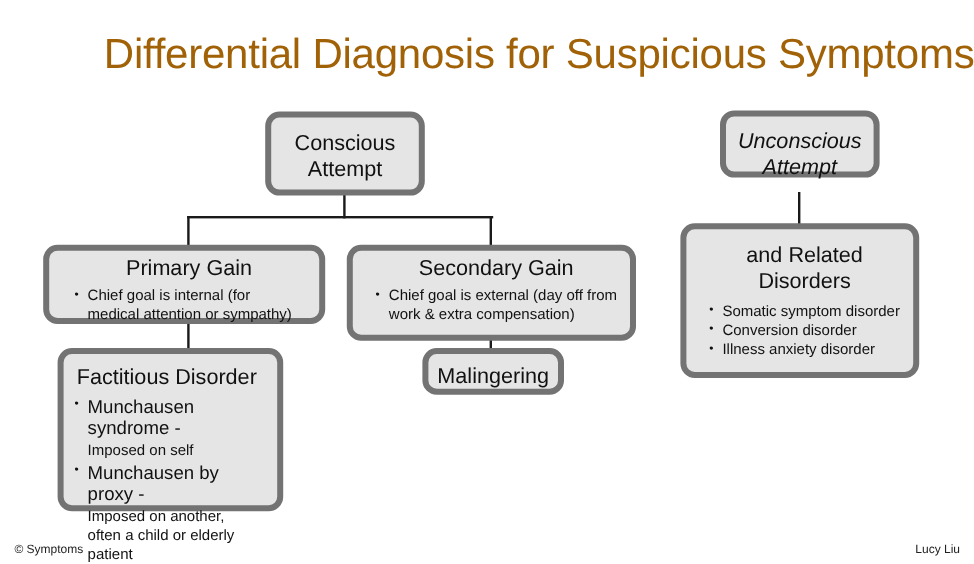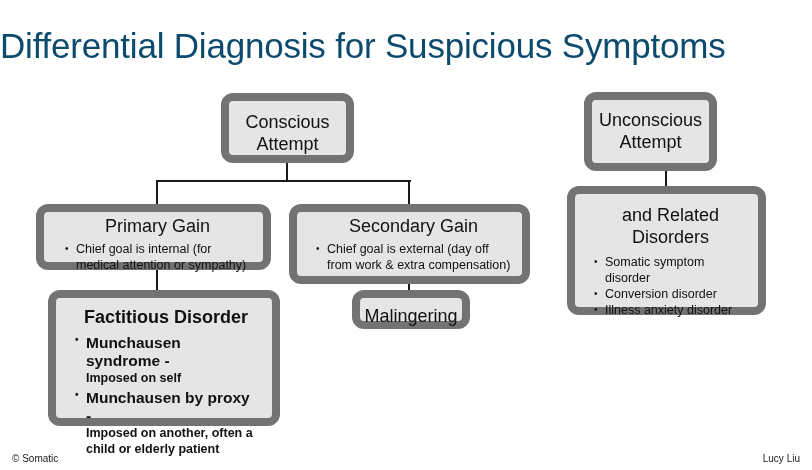--- a/index.html
+++ b/index.html
@@ -4,28 +4,28 @@
   <style>
     html, body { margin: 0; padding: 0; }
     body {
       width: 812px; height: 470px; position: relative; overflow: hidden;
       background: #ffffff;
       font-family: "Liberation Sans", sans-serif;
       color: #111111;
     }
     .title {
       position: absolute; left: 0; top: 26px; width: 812px;
-      text-align: left; font-size: 35px; letter-spacing: -0.2px;
-      color: #0c4a6e;
+      text-align: right; font-size: 35px; letter-spacing: -0.2px;
+      color: #a16207;
     }
     .line { position: absolute; background: #1a1a1a; }
     .box {
       position: absolute; box-sizing: border-box;
       background: #e5e5e5;
-      border: 8px solid #737373;
+      border: 5px solid #737373;
       border-radius: 12px;
       text-align: center;
     }
     .box .head { font-size: 18px; line-height: 22px; }
     .box ul { list-style: none; margin: 4px; padding: 0; text-align: left; }
     .box li { position: relative; padding-left: 12px; }
     .box li::before { content: "•"; position: absolute; left: 1px; top: 0; font-size: 10px; }
     .small li { font-size: 12.5px; line-height: 16px; }
     .sub { font-size: 12.5px; line-height: 16px; display: block; }
     .footer { position: absolute; top: 453px; font-size: 10px; color: #222; }
@@ -41,21 +41,21 @@
 <div class="line" style="left:408px;top:180px;width:2px;height:25px;"></div>
 <div class="line" style="left:156px;top:268px;width:2px;height:23px;"></div>
 <div class="line" style="left:408px;top:268px;width:2px;height:23px;"></div>
 <div class="line" style="left:665px;top:160px;width:2px;height:27px;"></div>
 
 <div class="box" style="left:221px;top:93px;width:133px;height:70px;padding-top:10px;">
   <div class="head">Conscious</div>
   <div class="head">Attempt</div>
 </div>
 
-<div class="box" style="left:584px;top:92px;width:133px;height:79px;padding-top:9px;">
+<div class="box" style="left:600px;top:92px;width:133px;height:56px;padding-top:9px;font-style:italic;">
   <div class="head">Unconscious</div>
   <div class="head">Attempt</div>
 </div>
 
 <div class="box small" style="left:36px;top:204px;width:235px;height:66px;padding:3px 8px 0 16px;">
   <div class="head">Primary Gain</div>
   <ul>
     <li>Chief goal is internal (for medical attention or sympathy)</li>
   </ul>
 </div>
@@ -64,21 +64,21 @@
   <div class="head">Secondary Gain</div>
   <ul>
     <li>Chief goal is external (day off from work &amp; extra compensation)</li>
   </ul>
 </div>
 
 <div class="box" style="left:352px;top:290px;width:118px;height:39px;padding-top:7px;">
   <div class="head">Malingering</div>
 </div>
 
-<div class="box" style="left:48px;top:290px;width:232px;height:136px;padding:8px 10px 0 14px;font-weight:bold;">
+<div class="box" style="left:48px;top:290px;width:188px;height:136px;padding:8px 10px 0 4px;">
   <div class="head" style="margin-bottom:6px;">Factitious Disorder</div>
   <ul>
     <li style="margin-bottom:3px;">
       <span style="font-size:15.5px;line-height:18px;display:block;">Munchausen syndrome -</span>
       <span class="sub">Imposed on self</span>
     </li>
     <li>
       <span style="font-size:15.5px;line-height:18px;display:block;">Munchausen by proxy -</span>
       <span class="sub">Imposed on another, often a child or elderly patient</span>
     </li>
@@ -87,14 +87,14 @@
 
 <div class="box small" style="left:567px;top:186px;width:199px;height:129px;padding:10px 6px 0 14px;">
   <div class="head" style="margin-bottom:6px;">and Related Disorders</div>
   <ul>
     <li>Somatic symptom disorder</li>
     <li>Conversion disorder</li>
     <li>Illness anxiety disorder</li>
   </ul>
 </div>
 
-<div class="footer" style="left:12px;">© Somatic</div>
+<div class="footer" style="left:12px;">© Symptoms</div>
 <div class="footer" style="right:12px;margin-left:20px;">Lucy Liu</div>
 
 </body></html>

